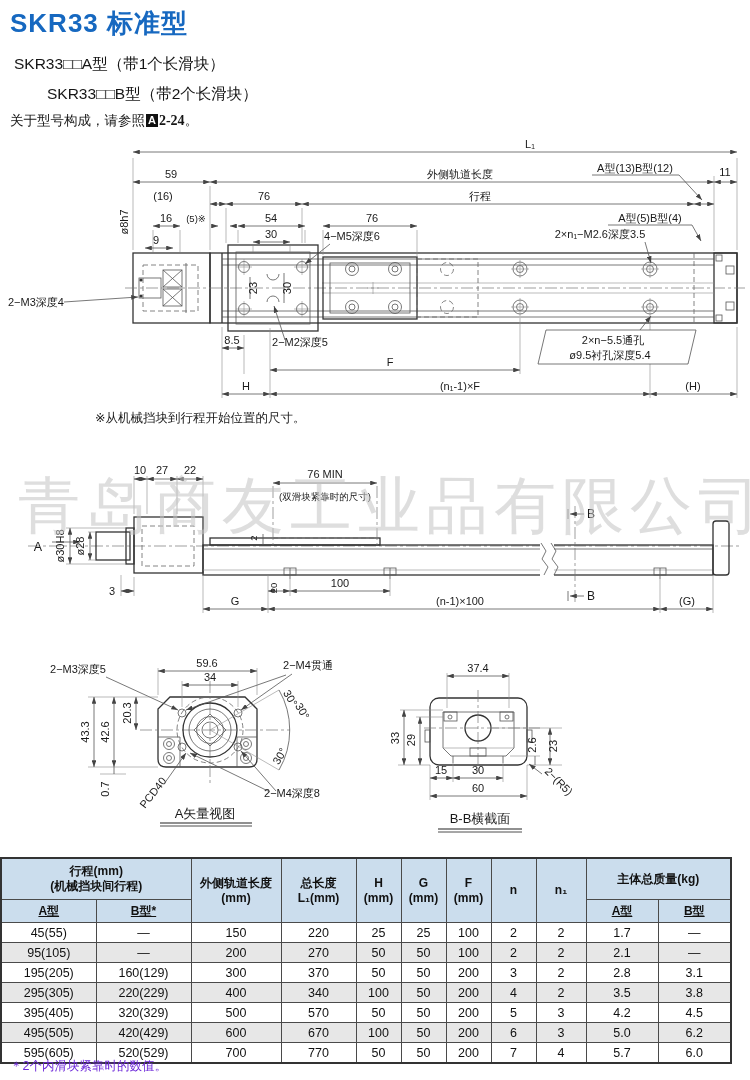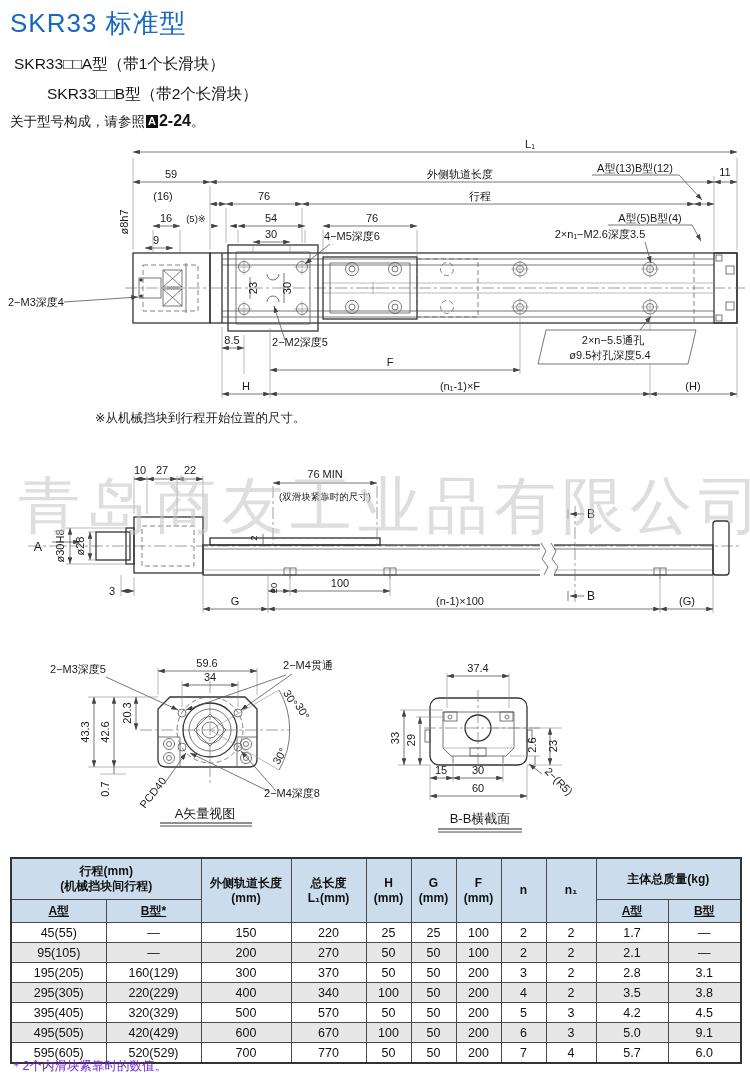--- a/index.html
+++ b/index.html
@@ -1,40 +1,40 @@
 <!DOCTYPE html>
 <html><head>
 <meta charset="utf-8">
 <style>
   html,body{margin:0;padding:0;}
   body{width:750px;height:1080px;background:#ffffff;position:relative;overflow:hidden;
        font-family:"Liberation Sans","DejaVu Sans",sans-serif;color:#111;}
   .abs{position:absolute;}
-  #page-title{left:10px;top:6px;font-size:26px;font-weight:normal;color:#1668c0;letter-spacing:1px;text-align:center;}
+  #page-title{left:10px;top:6px;font-size:26px;font-weight:bold;color:#1668c0;letter-spacing:1px;text-align:center;}
   .model-line{left:14px;font-size:15.5px;color:#151515;}
   #model-a{top:54px;} #model-b{top:84px;margin-left:33px;}
   #ref-line{left:10px;top:112px;font-size:13.5px;color:#151515;}
   #ref-badge{display:inline-block;background:#111;color:#fff;font-weight:bold;font-size:11px;
              line-height:13px;padding:0 2px;margin:0 1px;vertical-align:1px;}
-  #ref-page{font-weight:bold;font-size:16px;}
+  #ref-page{font-weight:bold;font-size:14px;font-family:Liberation Serif, serif;}
   #watermark{left:18px;top:464px;font-size:62px;letter-spacing:6px;white-space:nowrap;
              color:#c4c4c4;opacity:.55;z-index:9;pointer-events:none;}
   svg{position:absolute;overflow:visible;}
   svg text{font-family:"Liberation Sans","DejaVu Sans",sans-serif;fill:#1a1a1a;text-anchor:middle;}
   .dt{font-size:11px;} .dts{font-size:9.5px;} .cap{font-size:13px;}
   .ol{fill:none;stroke:#333;stroke-width:1.3;}
   .tl{fill:none;stroke:#555;stroke-width:0.8;}
   .tl2{fill:none;stroke:#8d8d8d;stroke-width:0.6;}
   .dim{fill:none;stroke:#555;stroke-width:0.8;}
   .ext{fill:none;stroke:#8a8a8a;stroke-width:0.6;}
   .cl{fill:none;stroke:#777;stroke-width:0.7;stroke-dasharray:12 3 3 3;}
   .dash{fill:none;stroke:#666;stroke-width:0.8;stroke-dasharray:5 3;}
   .wbox{fill:#ffffff;stroke:#555;stroke-width:0.8;}
   
-  #spec-table-wrap{left:10px;top:857px;width:666px;}
+  #spec-table-wrap{left:0;top:857px;width:666px;}
   table{border-collapse:collapse;width:730px;table-layout:fixed;}
   th,td{border:1px solid #4a4a4a;text-align:center;vertical-align:middle;overflow:hidden;}
   table{border:2px solid #333;}
   th{background:#cbdded;font-size:12px;font-weight:bold;white-space:pre-line;line-height:1.25;}
   thead tr.r1 th{height:38px;} thead tr.r2 th{height:20px;}
   td{height:19px;font-size:12.5px;background:#fff;padding:0;}
   tr.alt td{background:#e7e7e7;}
   .usub{text-decoration:underline;}
   #table-footnote{left:10px;top:1058px;font-size:12.5px;color:#6d28d9;}
 </style>
@@ -555,21 +555,21 @@
           <td>495(505)</td>
           <td>420(429)</td>
           <td>600</td>
           <td>670</td>
           <td>100</td>
           <td>50</td>
           <td>200</td>
           <td>6</td>
           <td>3</td>
           <td>5.0</td>
-          <td>9.1</td>
+          <td>6.2</td>
         </tr>
         <tr>
           <td>595(605)</td>
           <td>520(529)</td>
           <td>700</td>
           <td>770</td>
           <td>50</td>
           <td>50</td>
           <td>200</td>
           <td>7</td>

